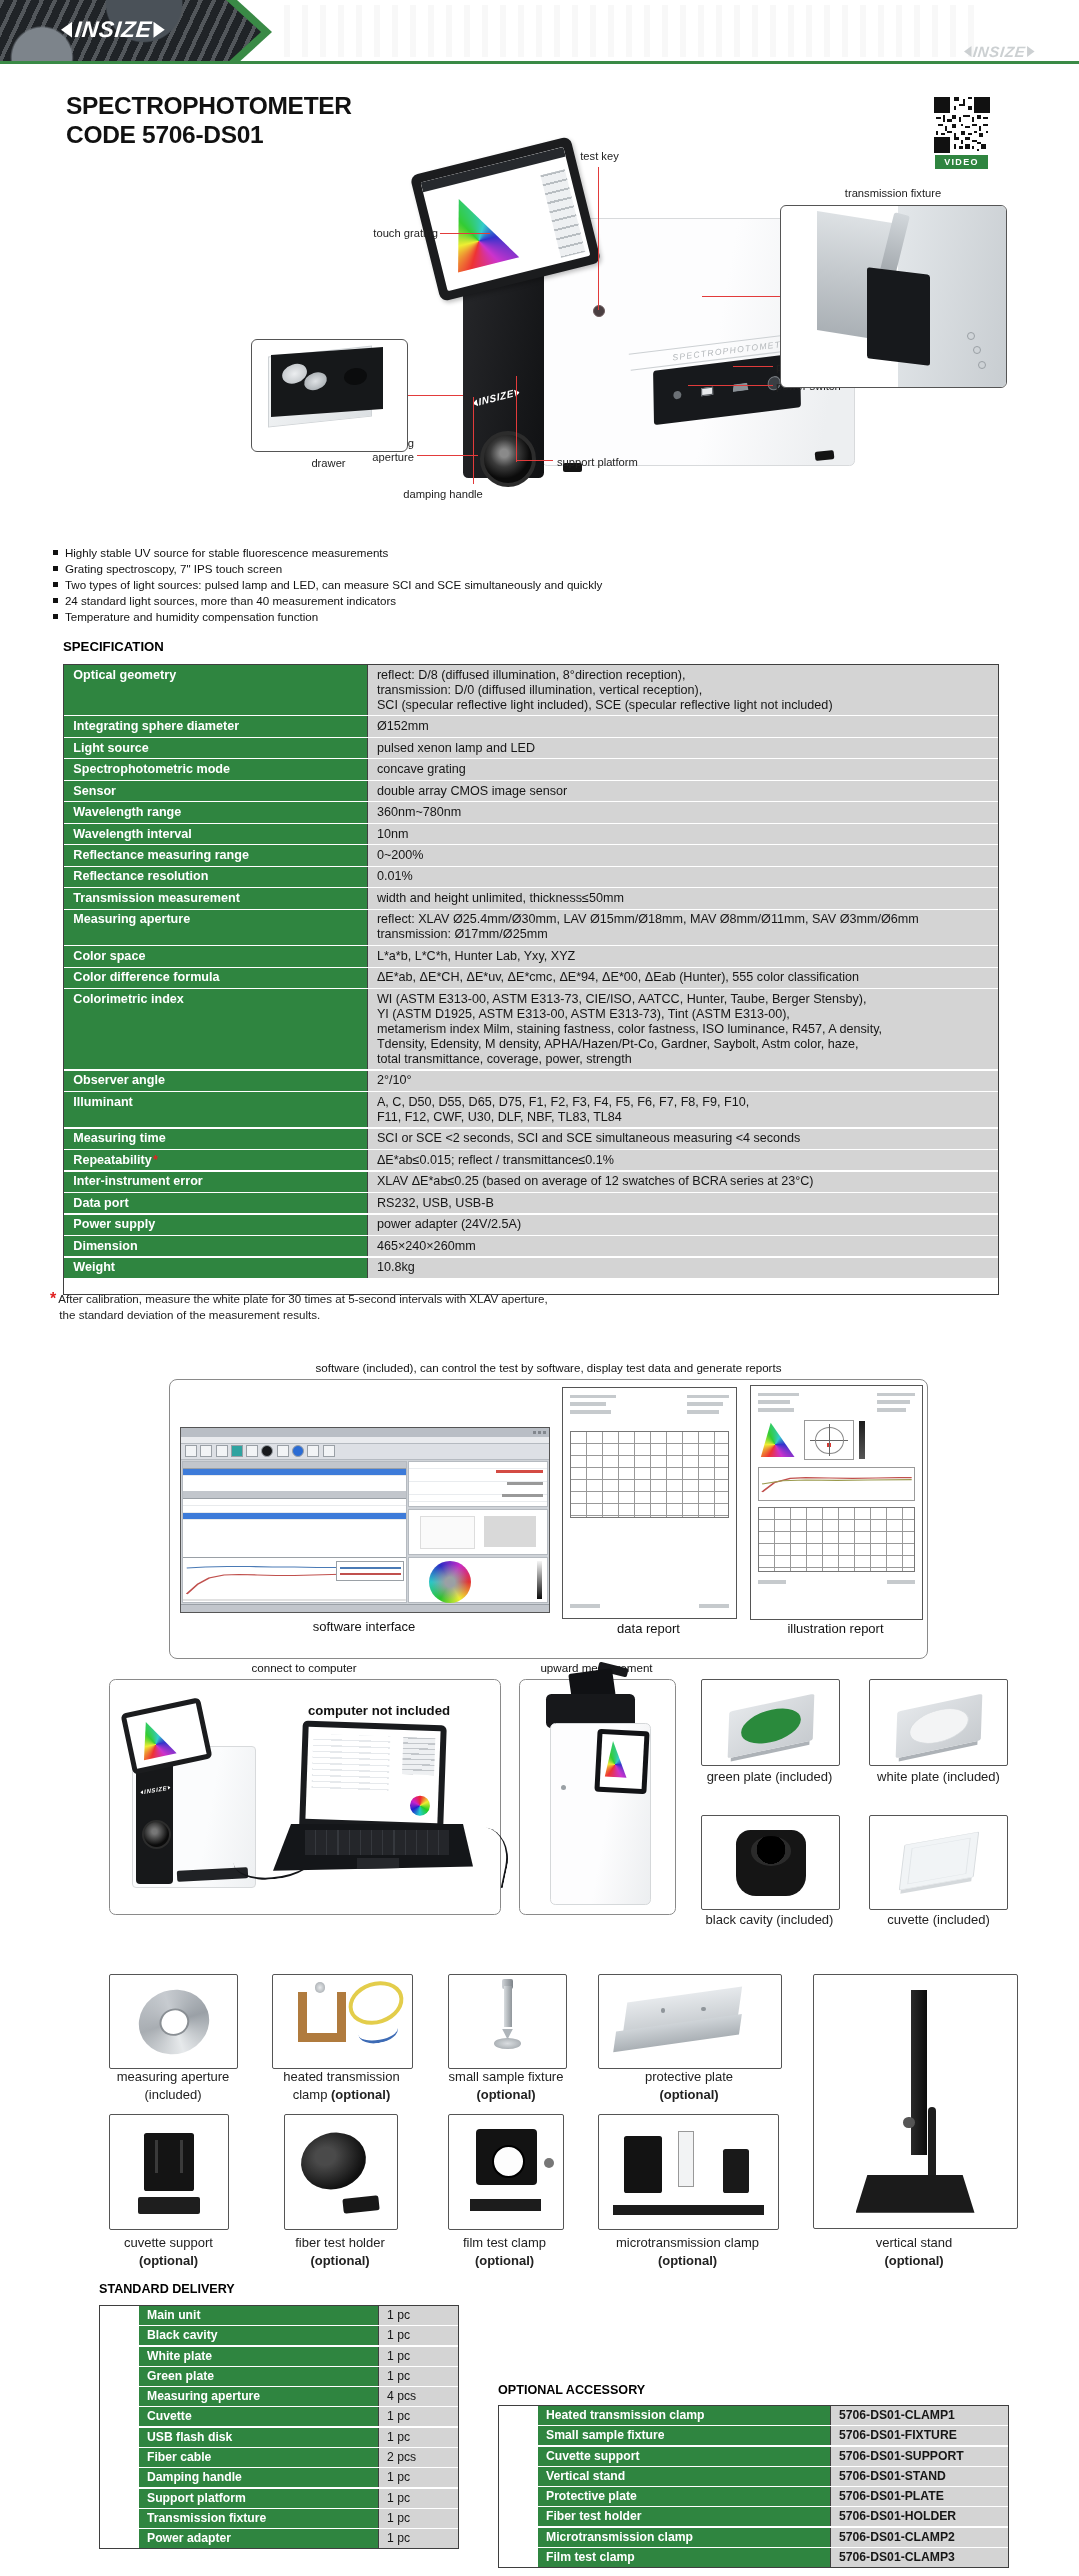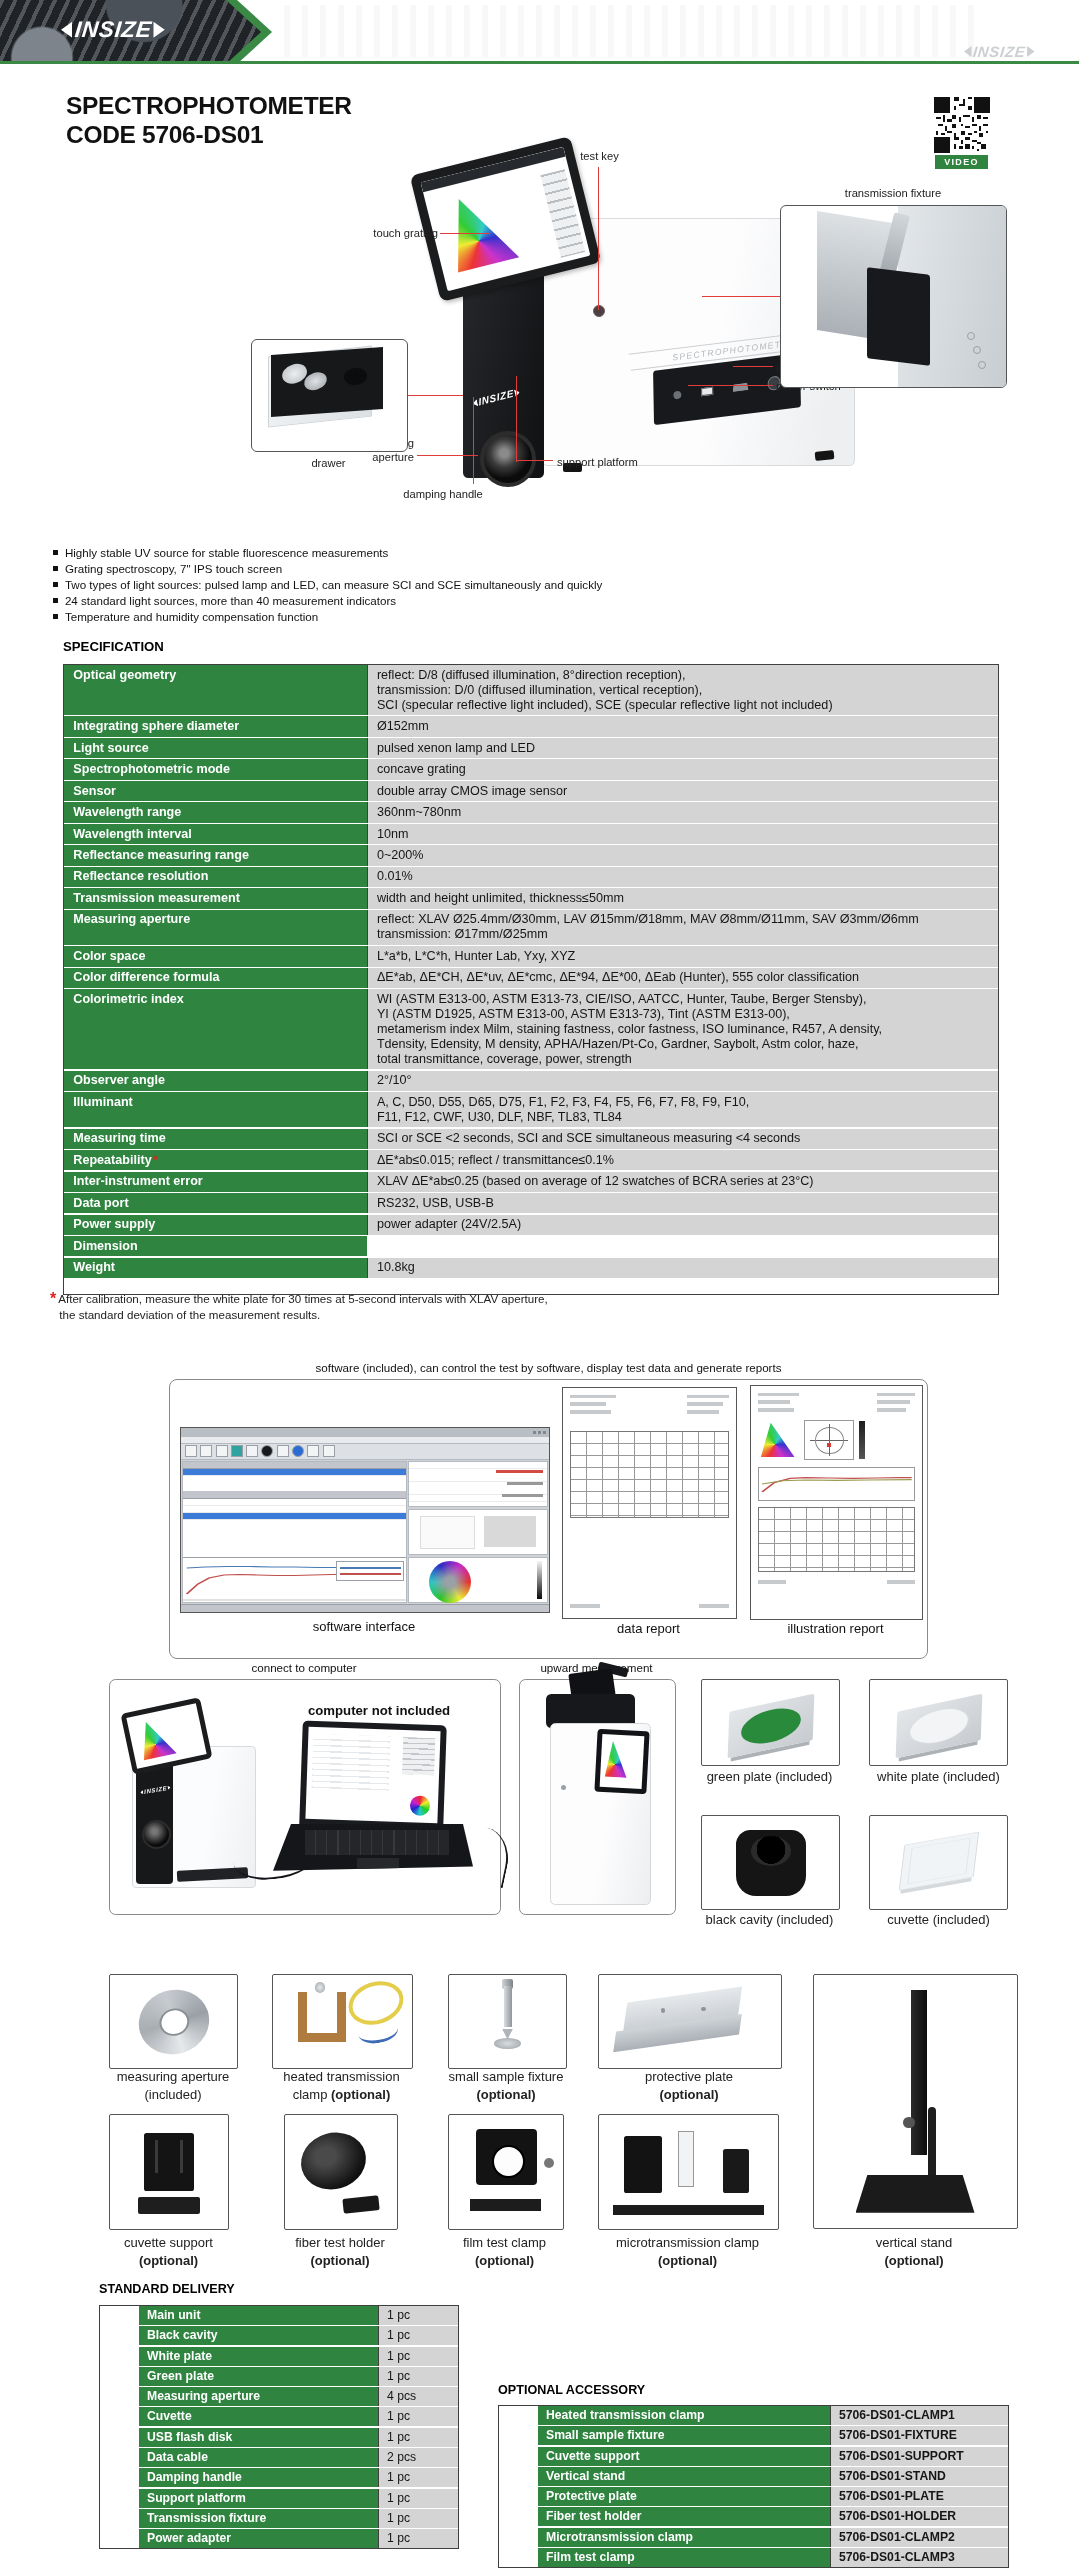--- a/index.html
+++ b/index.html
@@ -528,20 +528,21 @@
         <div class="gcell gvalue">RS232, USB, USB-B</div>
       </div>
 
       <div class="grow">
         <div class="gcell glabel"><span>Power supply</span></div>
         <div class="gcell gvalue">power adapter (24V/2.5A)</div>
       </div>
 
       <div class="grow">
         <div class="gcell glabel"><span>Dimension</span></div>
+        <div class="gcell gvalue">465×240×260mm</div>
       </div>
 
       <div class="grow">
         <div class="gcell glabel"><span>Weight</span></div>
         <div class="gcell gvalue">10.8kg</div>
       </div>
     </div>
   <div class="abs footnote">
     <span class="big-star">*</span><span>After calibration, measure the white plate for 30 times at 5-second intervals with XLAV aperture,</span><br>
     <span style="margin-left:9.3px;">the standard deviation of the measurement results.</span>
@@ -872,21 +873,21 @@
         <div class="dname">Cuvette</div>
         <div class="dqty">1 pc</div>
       </div>
 
       <div class="drow">
         <div class="dname">USB flash disk</div>
         <div class="dqty">1 pc</div>
       </div>
 
       <div class="drow">
-        <div class="dname">Data cable</div>
+        <div class="dname">Fiber cable</div>
         <div class="dqty">2 pcs</div>
       </div>
 
       <div class="drow">
         <div class="dname">Damping handle</div>
         <div class="dqty">1 pc</div>
       </div>
 
       <div class="drow">
         <div class="dname">Support platform</div>

